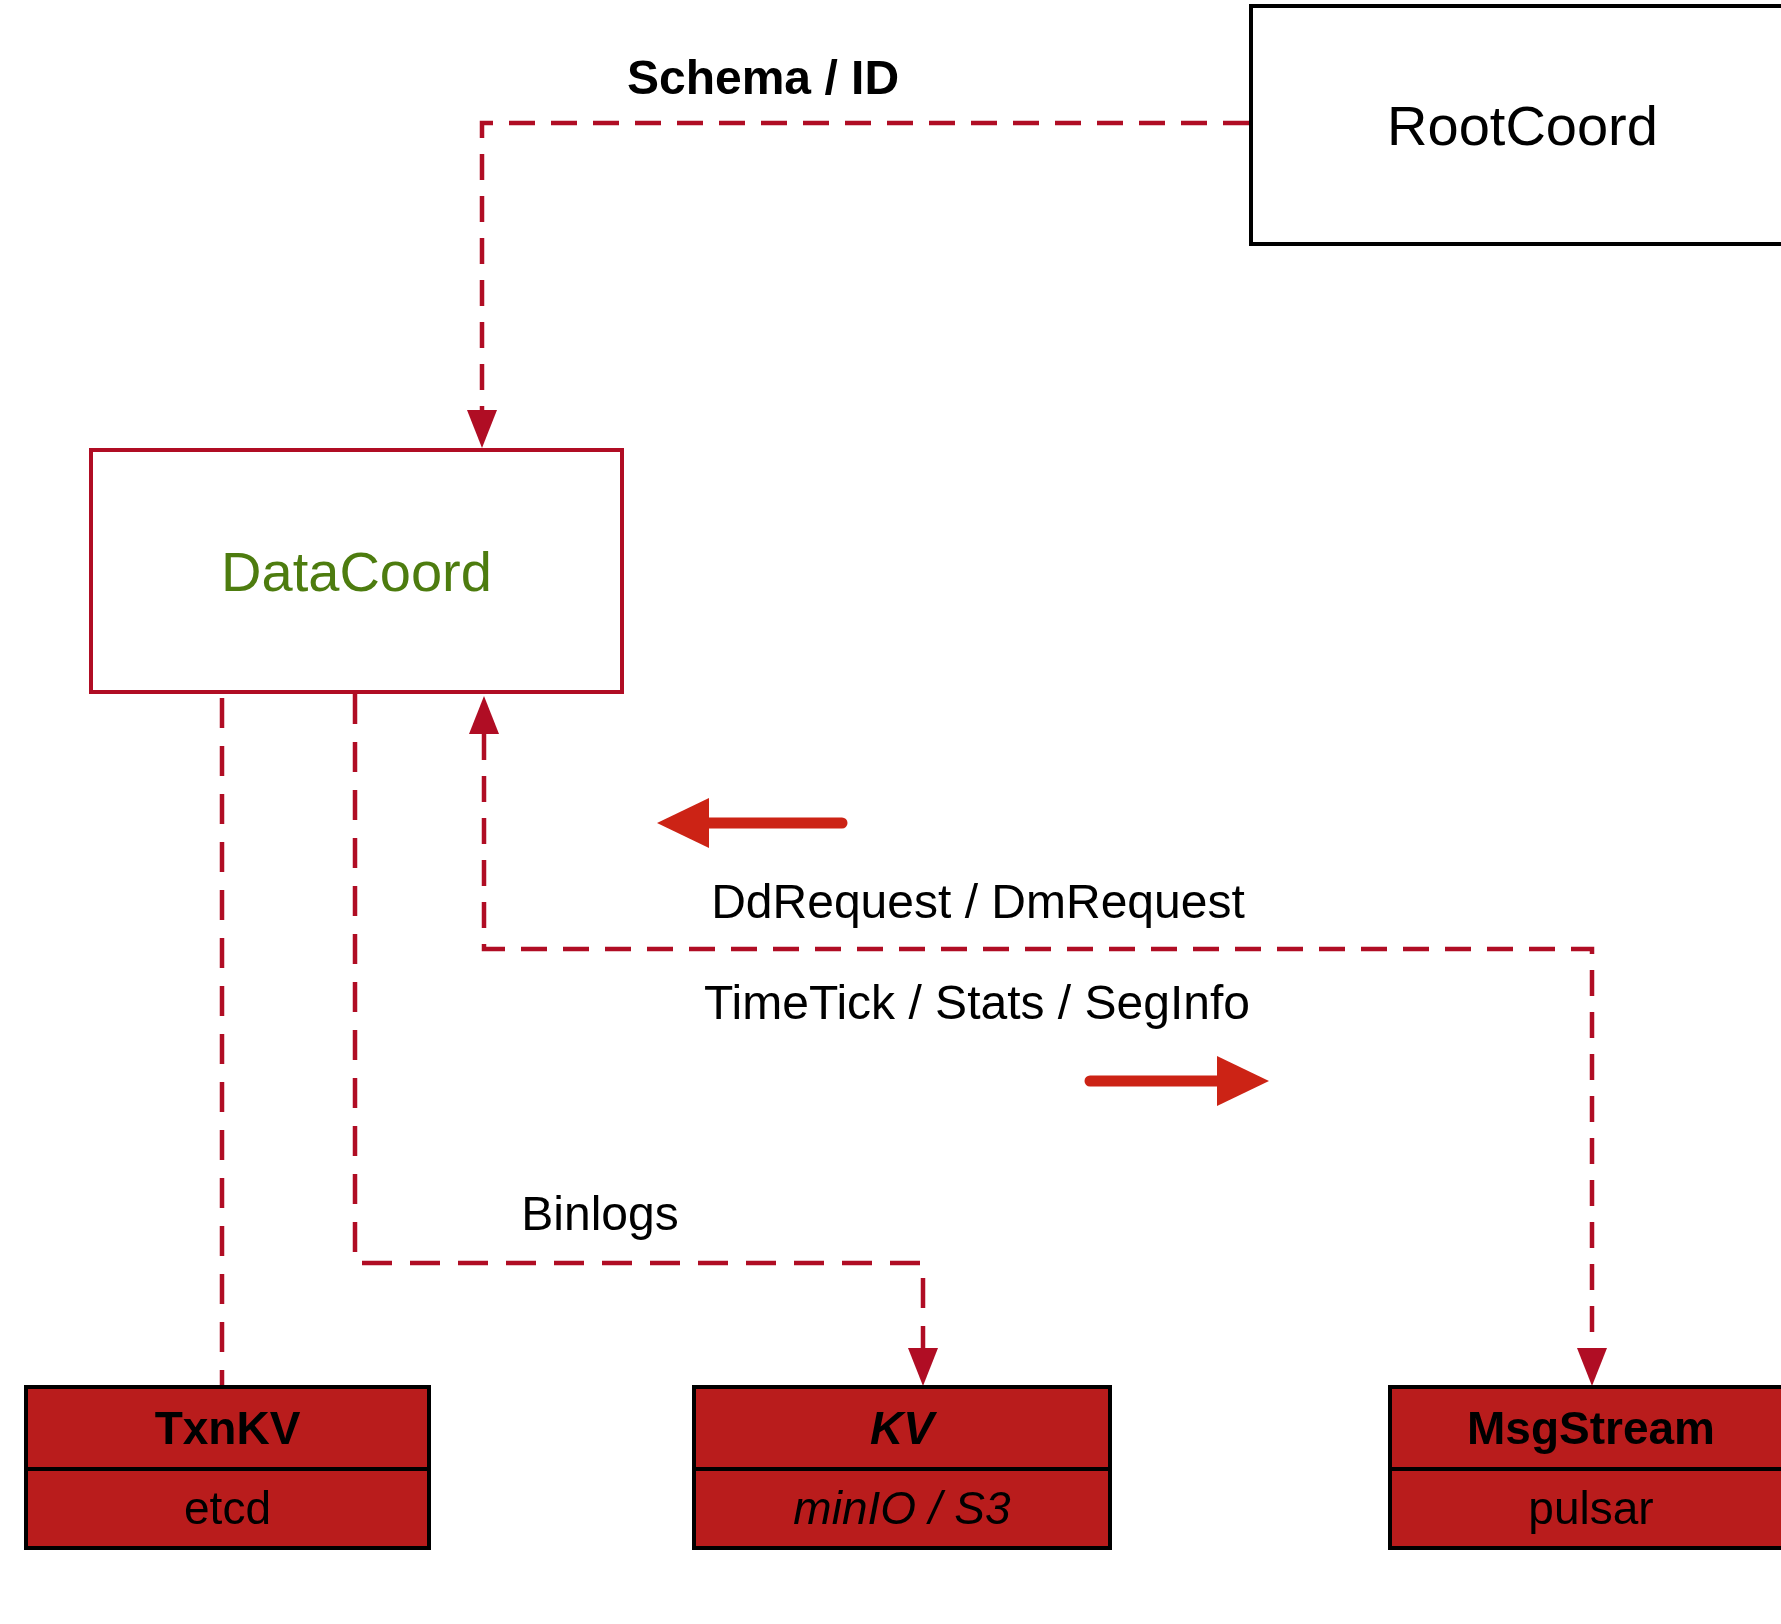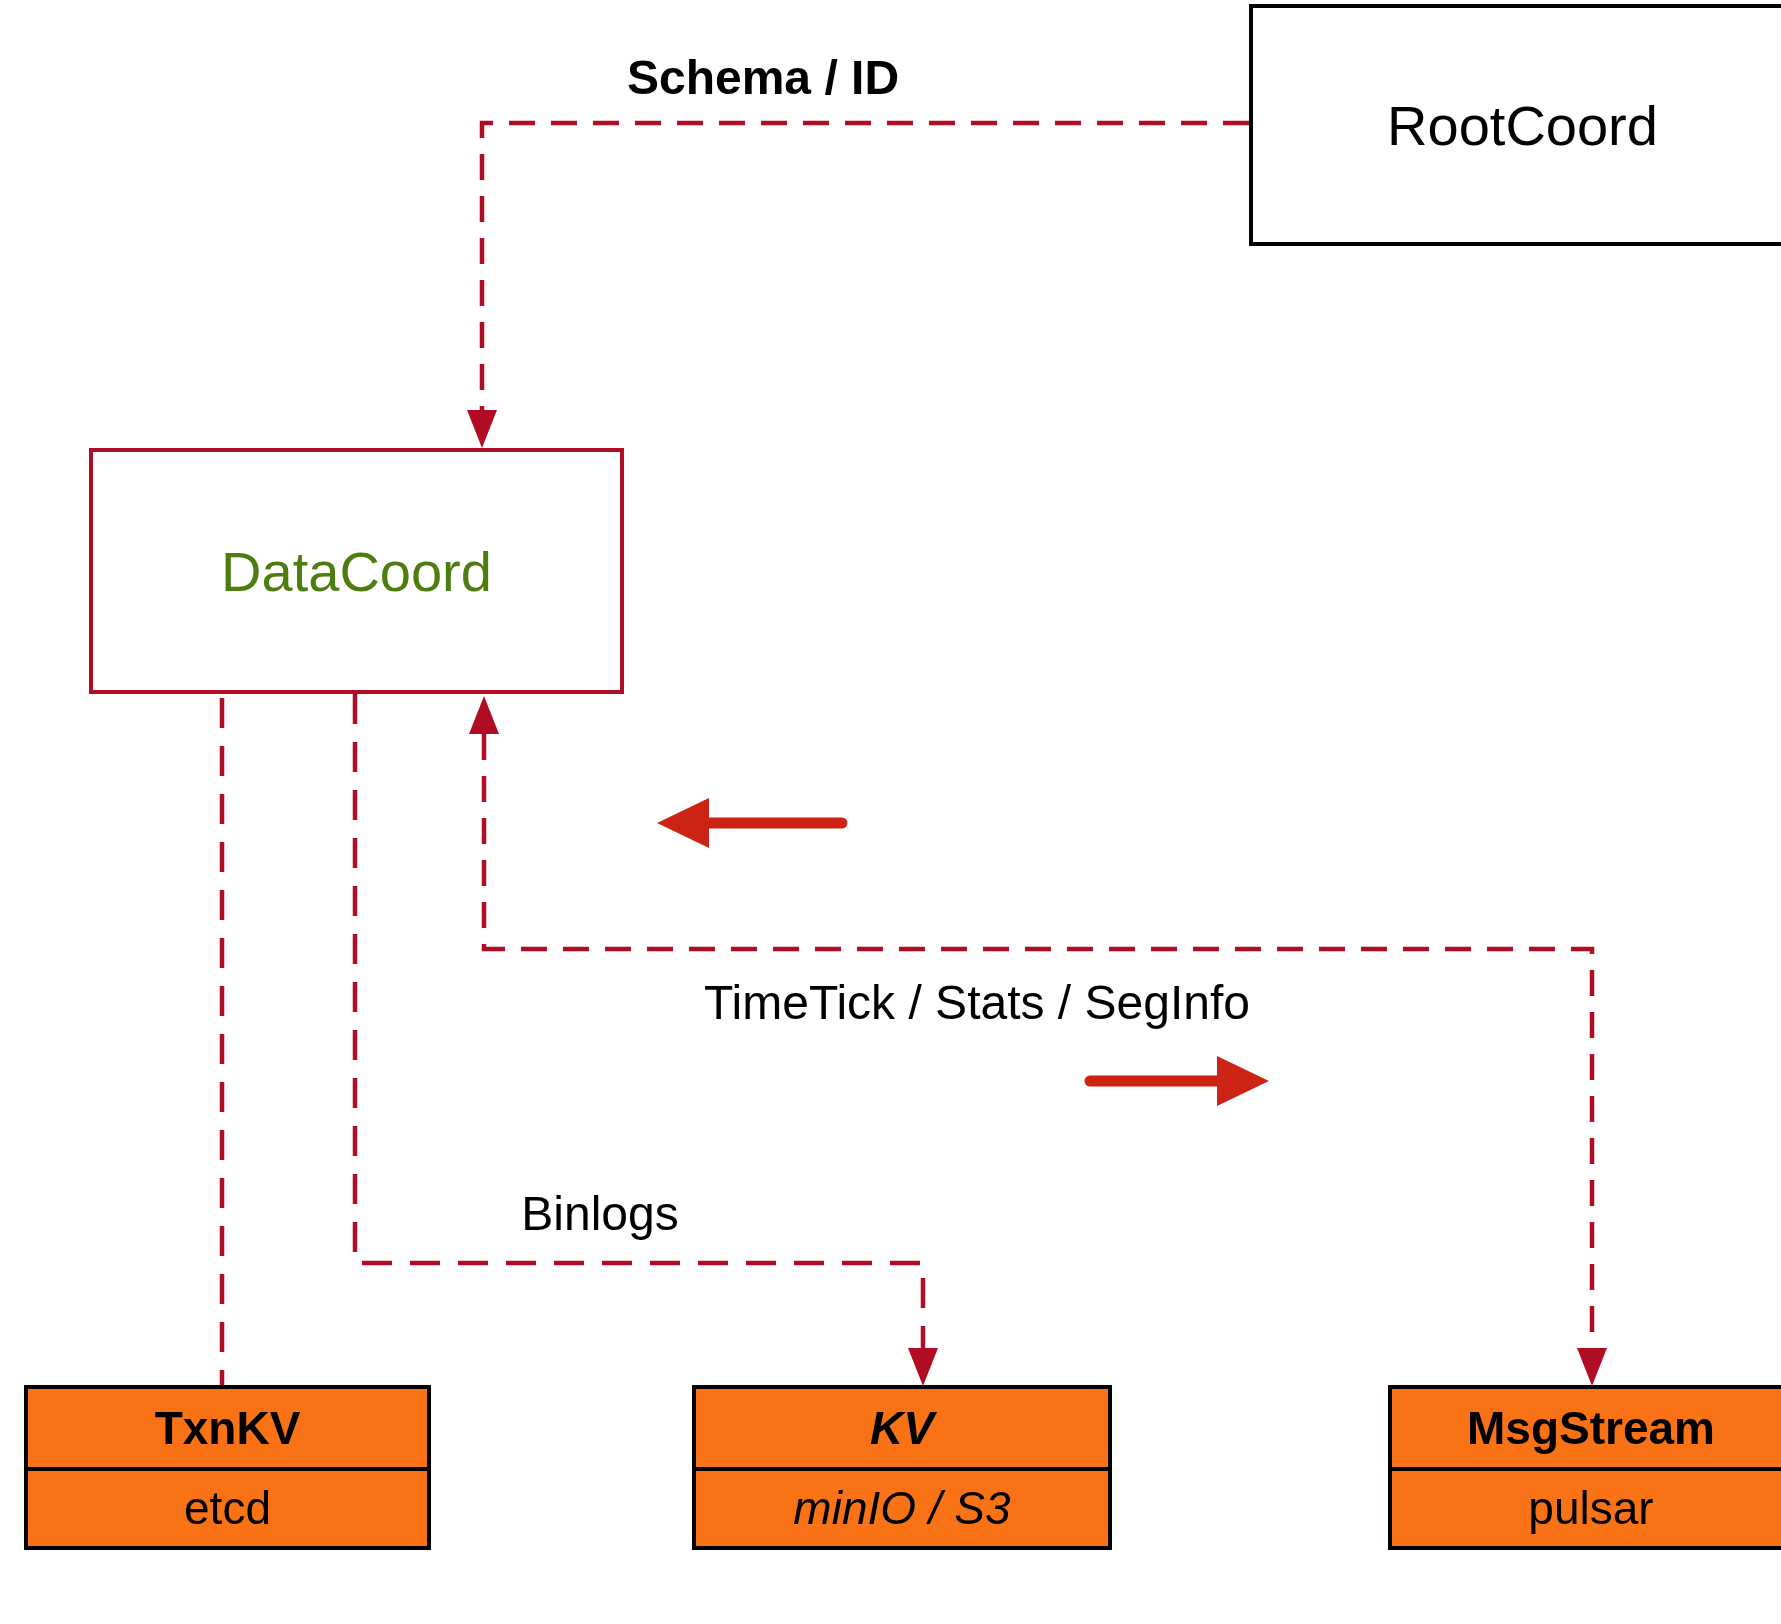--- a/index.html
+++ b/index.html
@@ -43,21 +43,21 @@
     border: 4px solid #b00d24;
     font-size: 56px;
     color: #4d7c0f;
   }
   .store {
     position: absolute;
     box-sizing: border-box;
     top: 1385px;
     height: 165px;
     border: 4px solid #000000;
-    background: #f97316;
+    background: #b91c1c;
     display: flex;
     flex-direction: column;
   }
   .store-txnkv   { left: 4px;    width: 407px; }
   .store-kv      { left: 672px;  width: 420px; font-style: italic; }
   .store-msgstream { left: 1368px; width: 406px; }
   .store-header {
     box-sizing: border-box;
     height: 82px;
     border-bottom: 4px solid #000000;
@@ -141,18 +141,19 @@
     </div>
   </div>
 
   <div class="store store-msgstream">
     <div class="store-header">MsgStream</div>
     <div class="store-body">pulsar</div>
   </div>
 
   <div class="edge-label label-schema">Schema / ID</div>
 
+  <div class="edge-label label-ddreq">DdRequest / DmRequest</div>
 
   <div class="edge-label label-timetick">TimeTick / Stats / SegInfo</div>
 
   <div class="edge-label label-binlogs">Binlogs</div>
 
 </div>
 
 </body></html>

